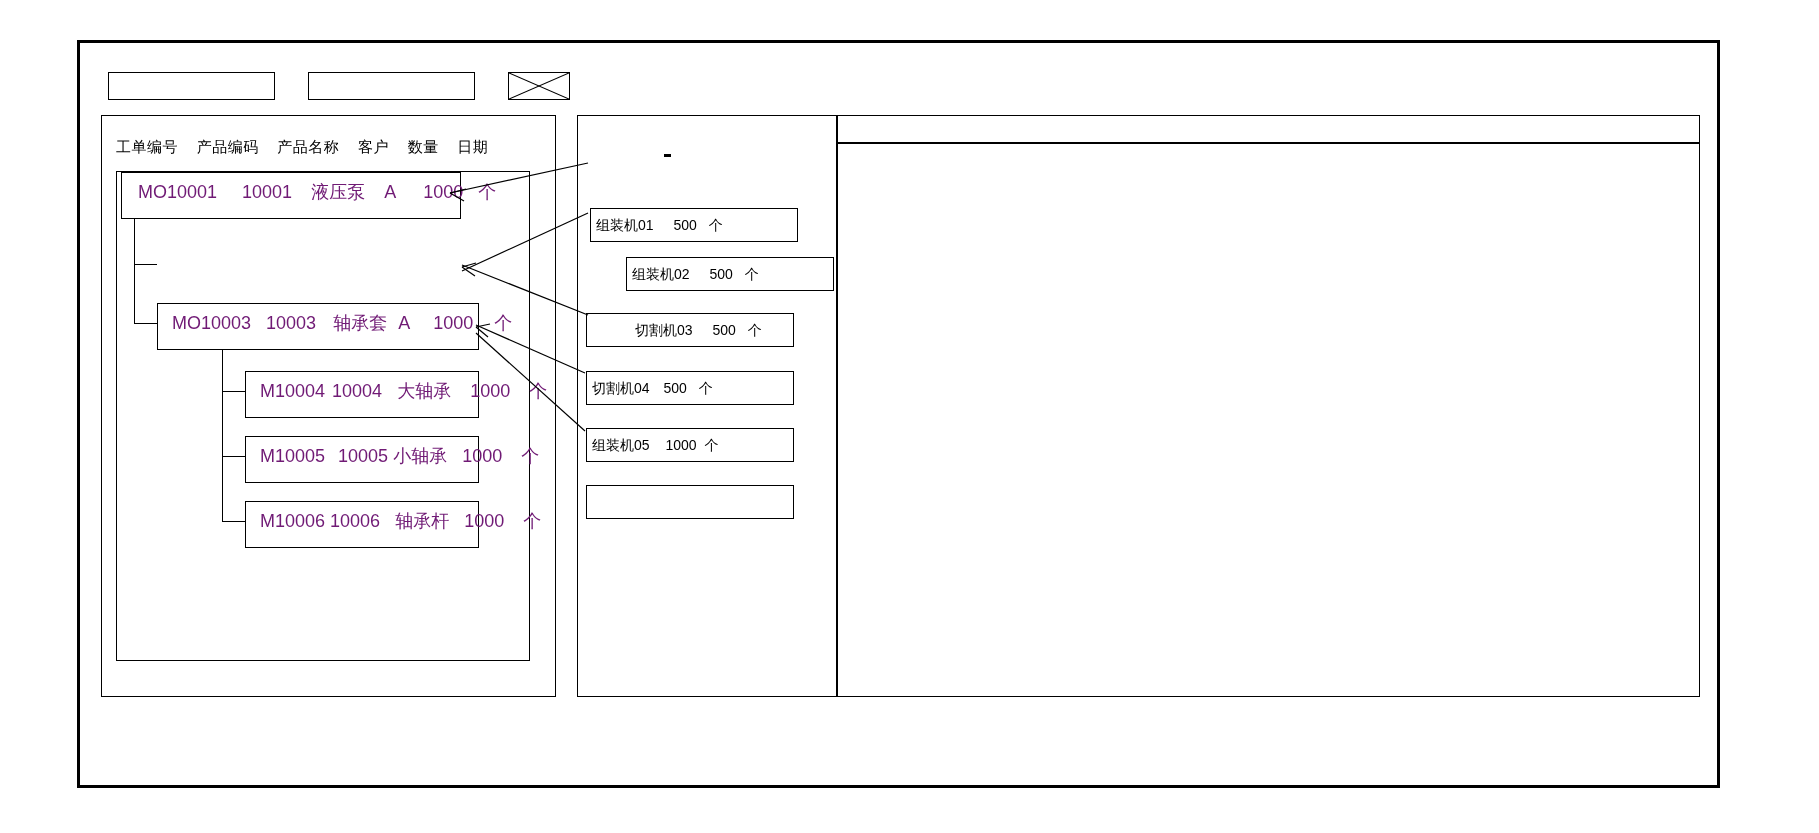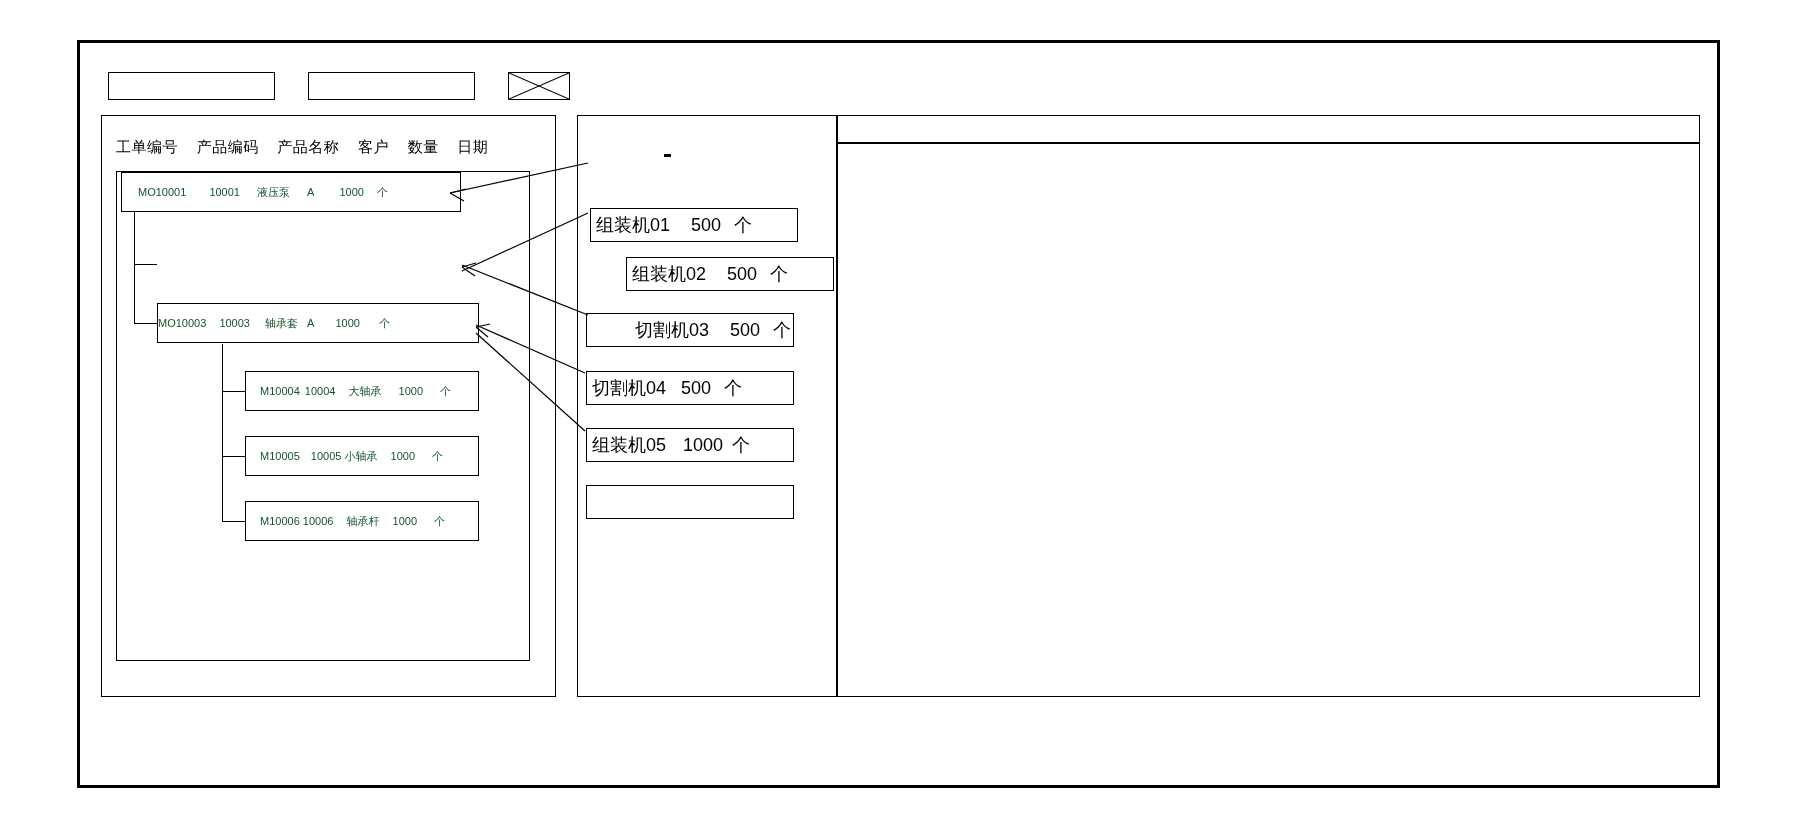--- a/index.html
+++ b/index.html
@@ -93,25 +93,25 @@
     border: 1.2px solid #000000;
     box-sizing: border-box;
     background: #ffffff;
   }
 
   .tree-row {
     position: absolute;
     border: 1.4px solid #000000;
     box-sizing: border-box;
     background: #ffffff;
-    height: 40px;
+    height: 47px;
     line-height: 38px;
-    font-size: 11px;
+    font-size: 18px;
     white-space: nowrap;
-    color: #14532d;
+    color: #701a75;
   }
   .tree-row .cell { display: inline-block; }
 
   
   .tline {
     position: absolute;
     background: #000000;
   }
   .tline.v { width: 1.4px; }
   .tline.h { height: 1.4px; }
@@ -127,21 +127,21 @@
   }
   .mach-row {
     position: absolute;
     left: 12px;
     width: 208px;
     height: 34px;
     line-height: 32px;
     border: 1.4px solid #000000;
     box-sizing: border-box;
     background: #ffffff;
-    font-size: 18px;
+    font-size: 14px;
     white-space: nowrap;
     padding-left: 5px;
   }
   .mach-row .m-name { display: inline-block; }
   .mach-row .m-qty  { display: inline-block; margin-left: 16px; }
   .mach-row .m-unit { display: inline-block; margin-left: 8px; }
 
   
   #right-header {
     position: absolute;
@@ -203,21 +203,21 @@
       <div class="tree-row" style="left:4px; top:0px; width:340px; padding-left:16px;">
         <span class="cell">MO10001</span>
         <span class="cell" style="margin-left:20px;">10001</span>
         <span class="cell" style="margin-left:14px;">液压泵</span>
         <span class="cell" style="margin-left:14px;">A</span>
         <span class="cell" style="margin-left:22px;">1000</span>
         <span class="cell" style="margin-left:10px;">个</span>
       </div>
 
 
-      <div class="tree-row" style="left:40px; top:131px; width:322px; ">
+      <div class="tree-row" style="left:40px; top:131px; width:322px; padding-left:14px;">
         <span class="cell">MO10003</span>
         <span class="cell" style="margin-left:10px;">10003</span>
         <span class="cell" style="margin-left:12px;">轴承套</span>
         <span class="cell" style="margin-left:6px;">A</span>
         <span class="cell" style="margin-left:18px;">1000</span>
         <span class="cell" style="margin-left:16px;">个</span>
       </div>
 
       <div class="tree-row" style="left:128px; top:199px; width:234px; padding-left:14px;">
         <span class="cell">M10004</span>

